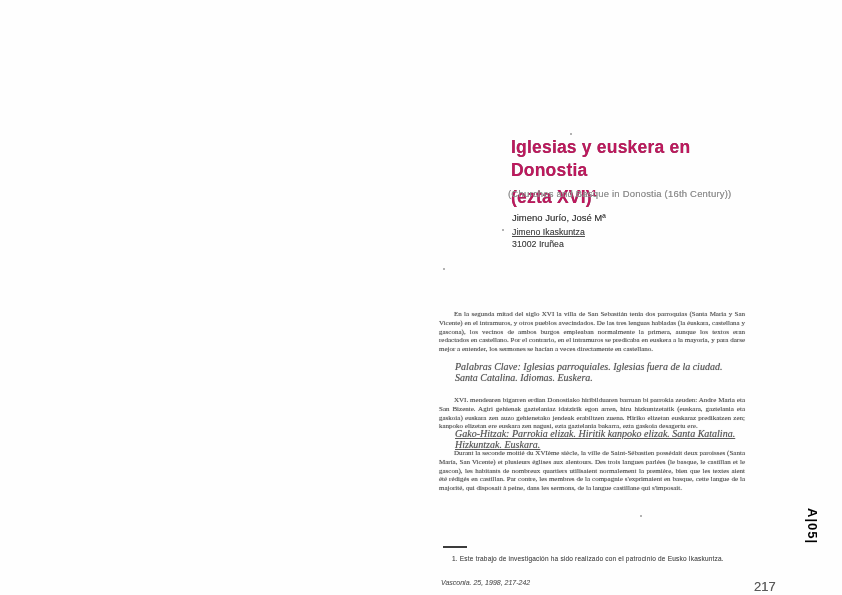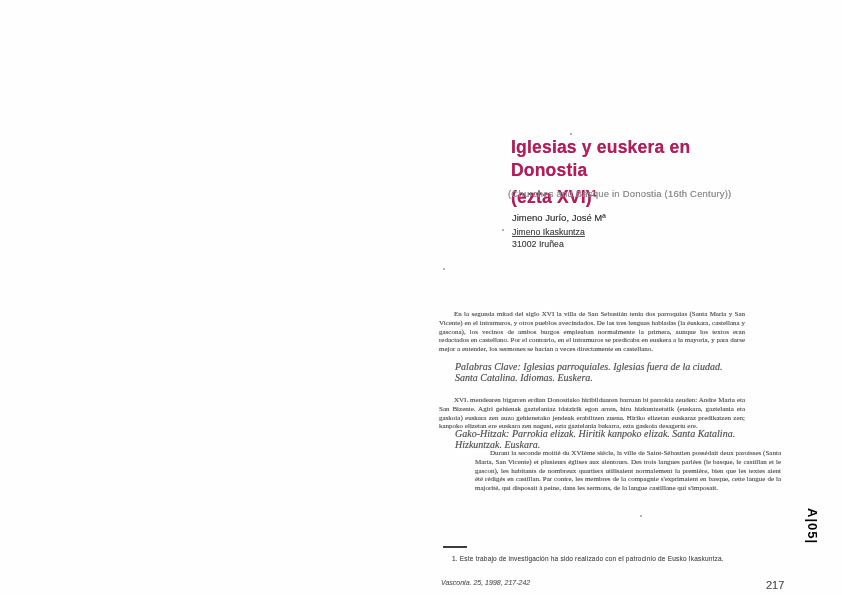--- a/index.html
+++ b/index.html
@@ -50,44 +50,43 @@
   .keywords {
     left: 455px; width: 292px;
     font-family: "Liberation Serif", serif;
     font-style: italic;
     font-size: 10px; color: #5a5a5a;
     text-shadow: 0 0 0.7px rgba(90,90,90,0.7);
   }
   .abstract-es { top: 310px; }
   .keywords-es { top: 361px; }
   .abstract-eu { top: 396px; }
-  .keywords-eu { top: 428px; }
-  .abstract-fr { top: 449px; margin-left: 36px; }
+  .keywords-eu { top: 428px; text-decoration: underline; }
+  .abstract-fr { top: 449px; }
   .keywords-fr { top: 499px; }
 
   .footnote-rule {
     left: 443px; top: 546px; width: 24px; height: 2px;
     background: #3c3c3c;
   }
   .footnote {
     left: 452px; top: 555px; width: 300px;
     font-size: 6.5px; color: #5d5d5d; letter-spacing: 0.2px;
     text-shadow: 0 0 0.6px rgba(90,90,90,0.7);
   }
 
   .footer-ref {
     left: 441px; top: 579px;
     font-size: 7px; color: #6a6a6a; font-style: italic;
     text-shadow: 0 0 0.6px rgba(100,100,100,0.7);
   }
   .footer-page {
     left: 754px; top: 579px;
-    font-size: 11px; color: #5a5a5a;
+    font-size: 13px; color: #5a5a5a;
     text-shadow: 0 0 0.6px rgba(90,90,90,0.7);
-    margin-left: 12px;
   }
 
   .archive-stamp {
     left: 780px; top: 528px; width: 60px; height: 20px;
     transform: rotate(90deg);
     font-size: 13px; font-weight: bold; color: #000;
     letter-spacing: 1px;
     font-family: "Liberation Sans", sans-serif;
   }
 

